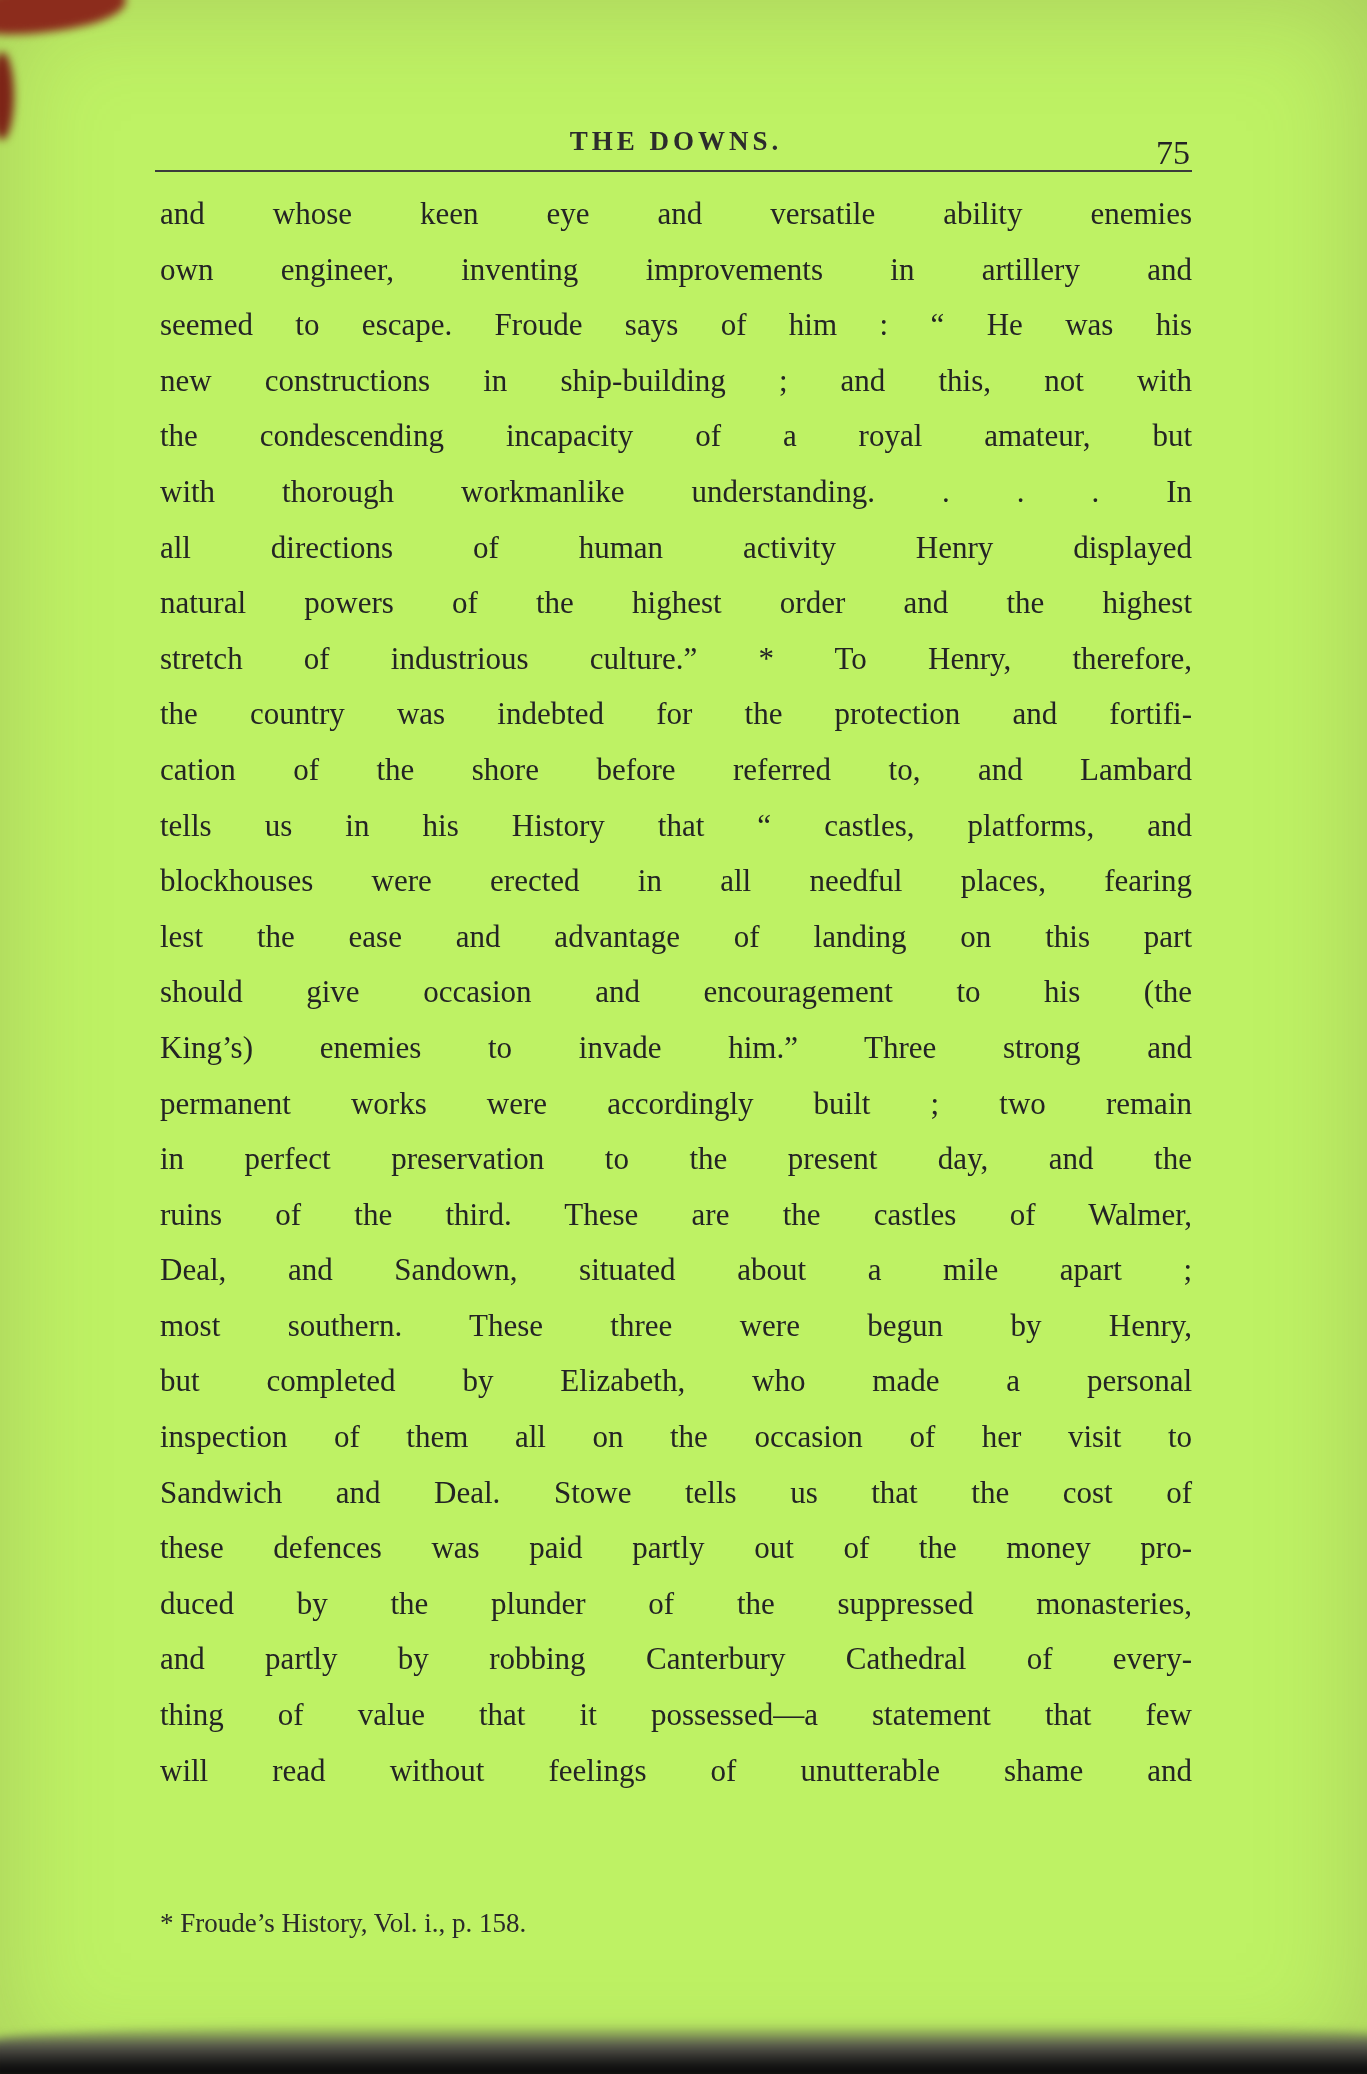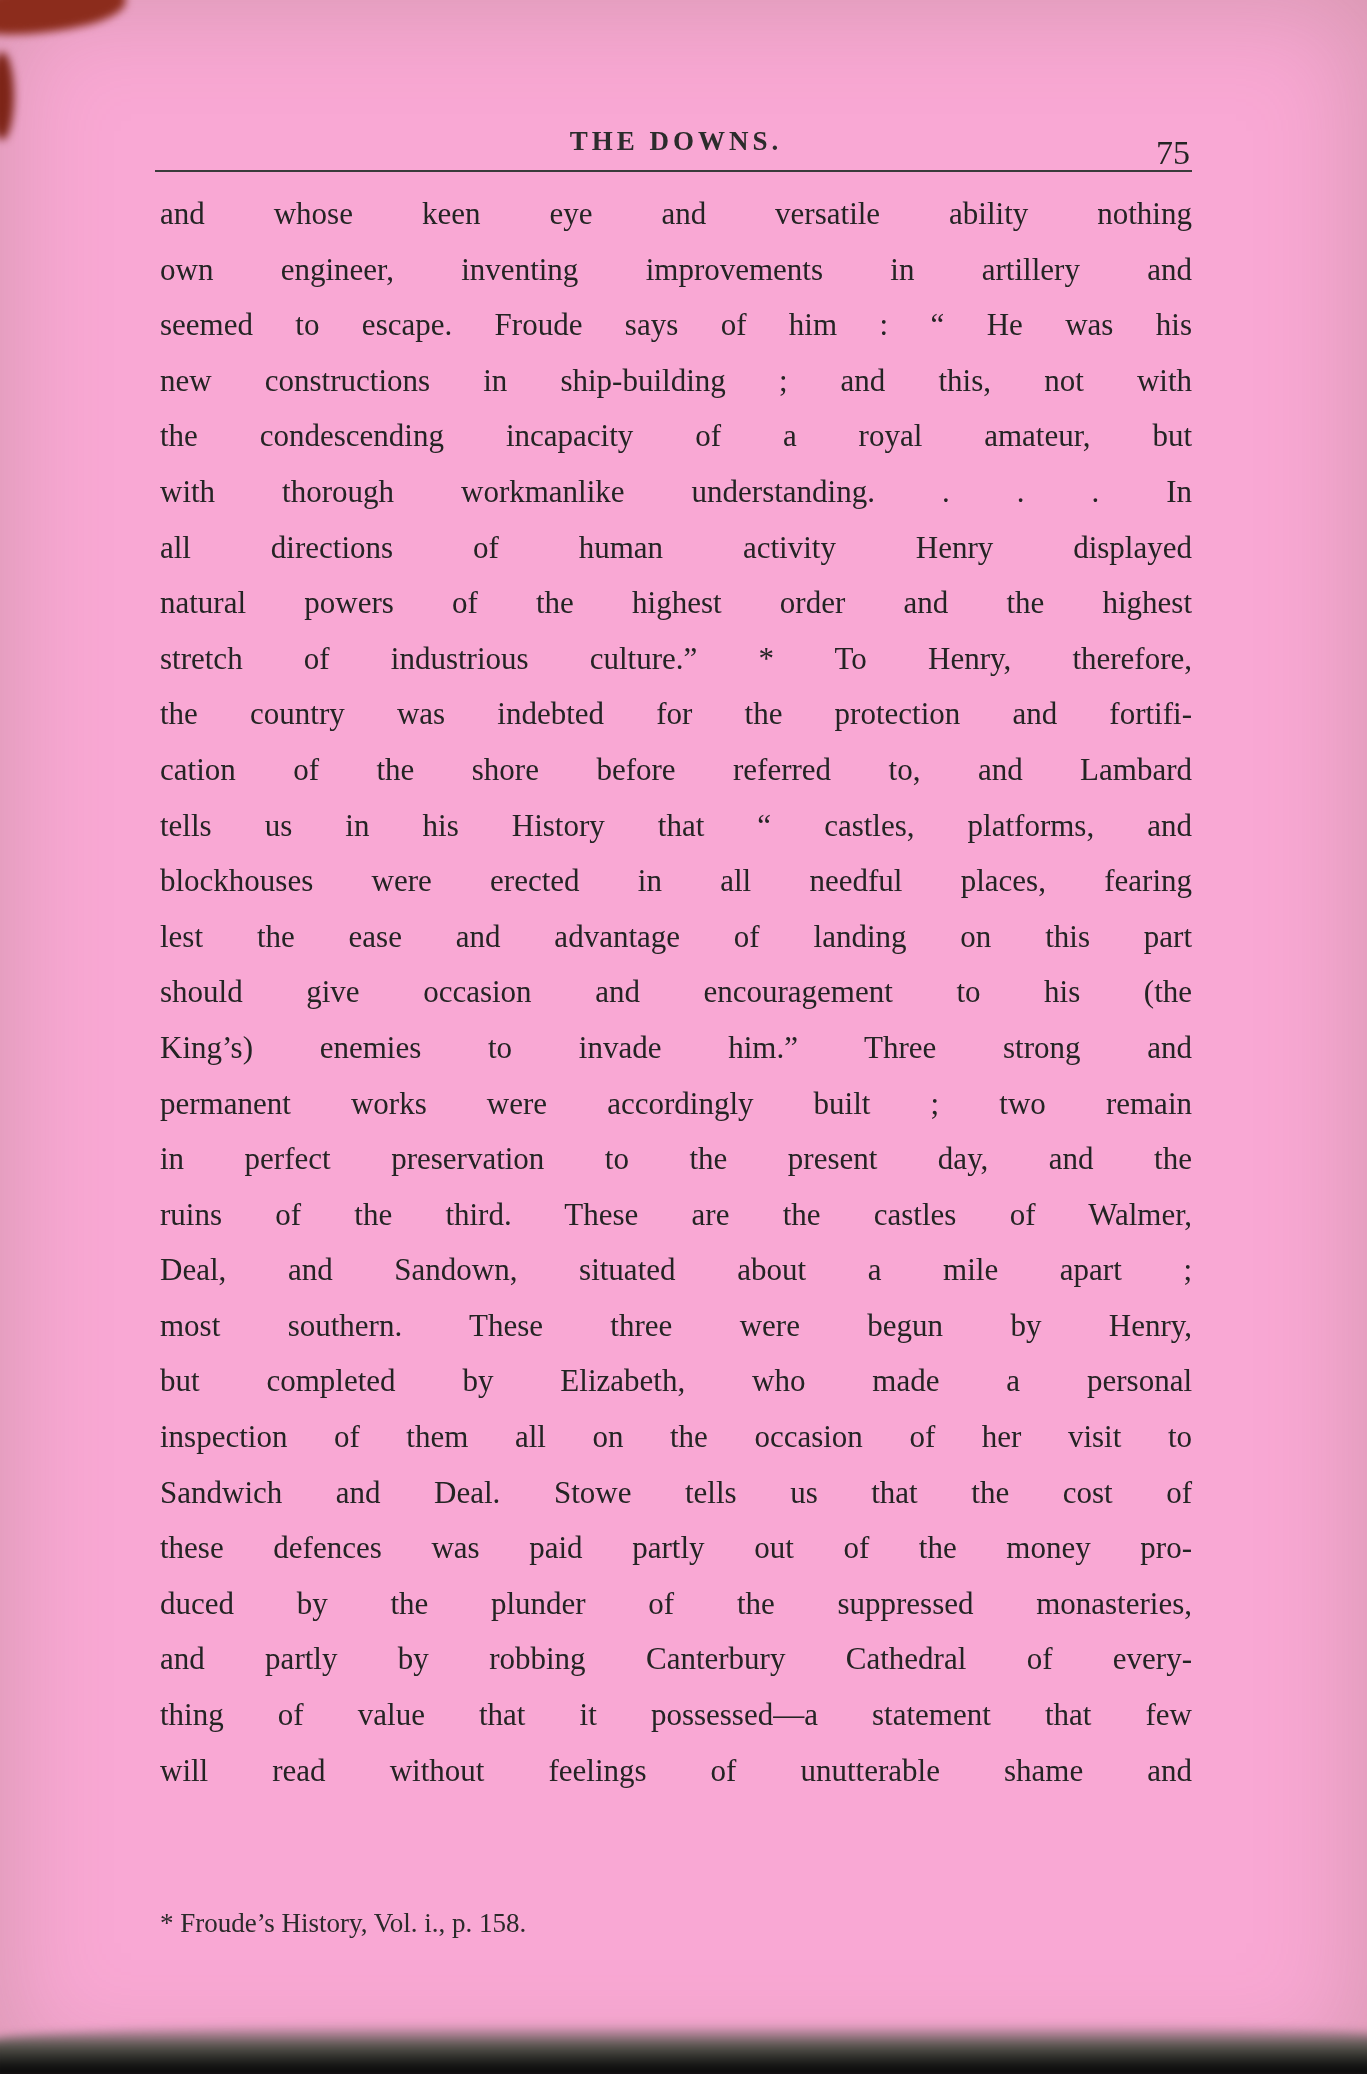--- a/index.html
+++ b/index.html
@@ -5,21 +5,21 @@
   html, body {
     margin: 0;
     padding: 0;
     background: #888;
   }
   .page {
     position: relative;
     width: 1367px;
     height: 2074px;
     margin: 0 auto;
-    background: #f9a8d4;
+    background: #bef264;
     overflow: hidden;
     font-family: "Liberation Serif", "DejaVu Serif", serif;
     color: #262626;
     box-shadow: inset 0 0 110px rgba(115, 105, 72, 0.28);
   }
 
   
   .stain-a {
     position: absolute;
     top: -16px;
@@ -120,21 +120,21 @@
   <div class="stain-b"></div>
 
   <div class="header">
     <span class="running-title">THE DOWNS.</span>
     <span class="page-number">75</span>
   </div>
 
   <div class="rule"></div>
 
   <div class="body">
-      <div class="line">and whose keen eye and versatile ability nothing</div>
+      <div class="line">and whose keen eye and versatile ability enemies</div>
       <div class="line">own engineer, inventing improvements in artillery and</div>
       <div class="line">seemed to escape. Froude says of him : “ He was his</div>
       <div class="line">new constructions in ship-building ; and this, not with</div>
       <div class="line">the condescending incapacity of a royal amateur, but</div>
       <div class="line">with thorough workmanlike understanding. . . . In</div>
       <div class="line">all directions of human activity Henry displayed</div>
       <div class="line">natural powers of the highest order and the highest</div>
       <div class="line">stretch of industrious culture.” * To Henry, therefore,</div>
       <div class="line">the country was indebted for the protection and fortifi-</div>
       <div class="line">cation of the shore before referred to, and Lambard</div>

